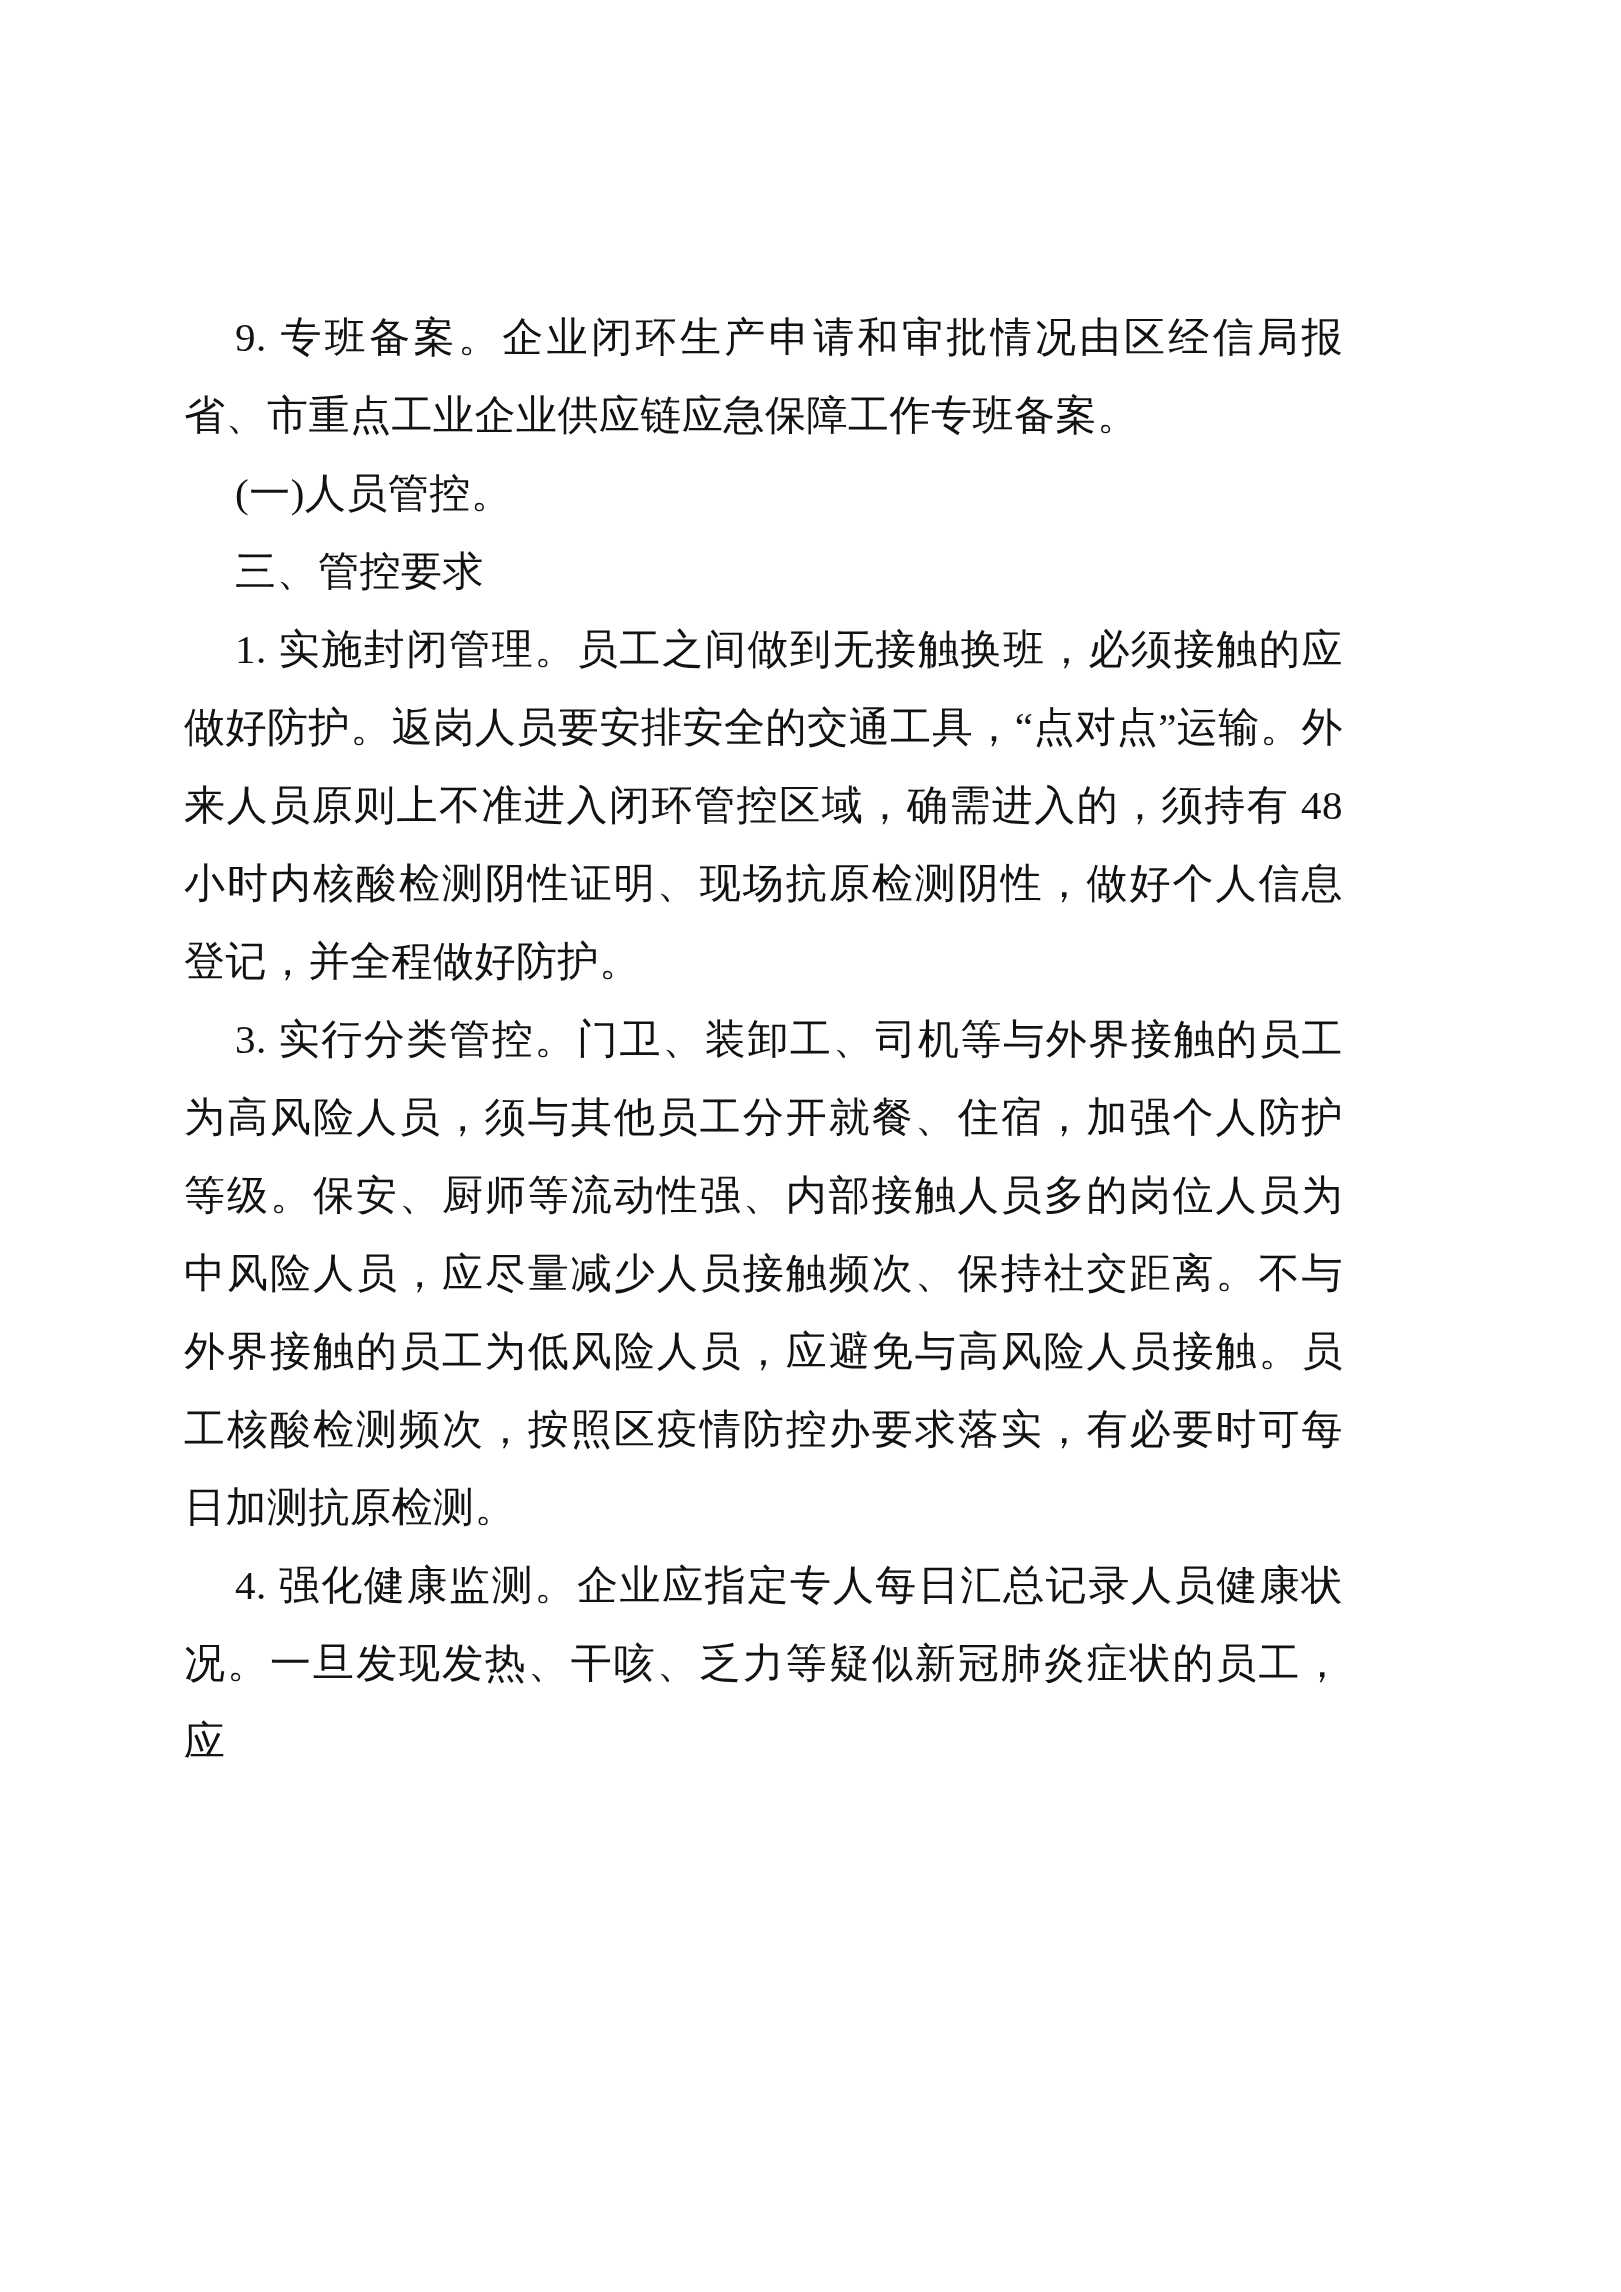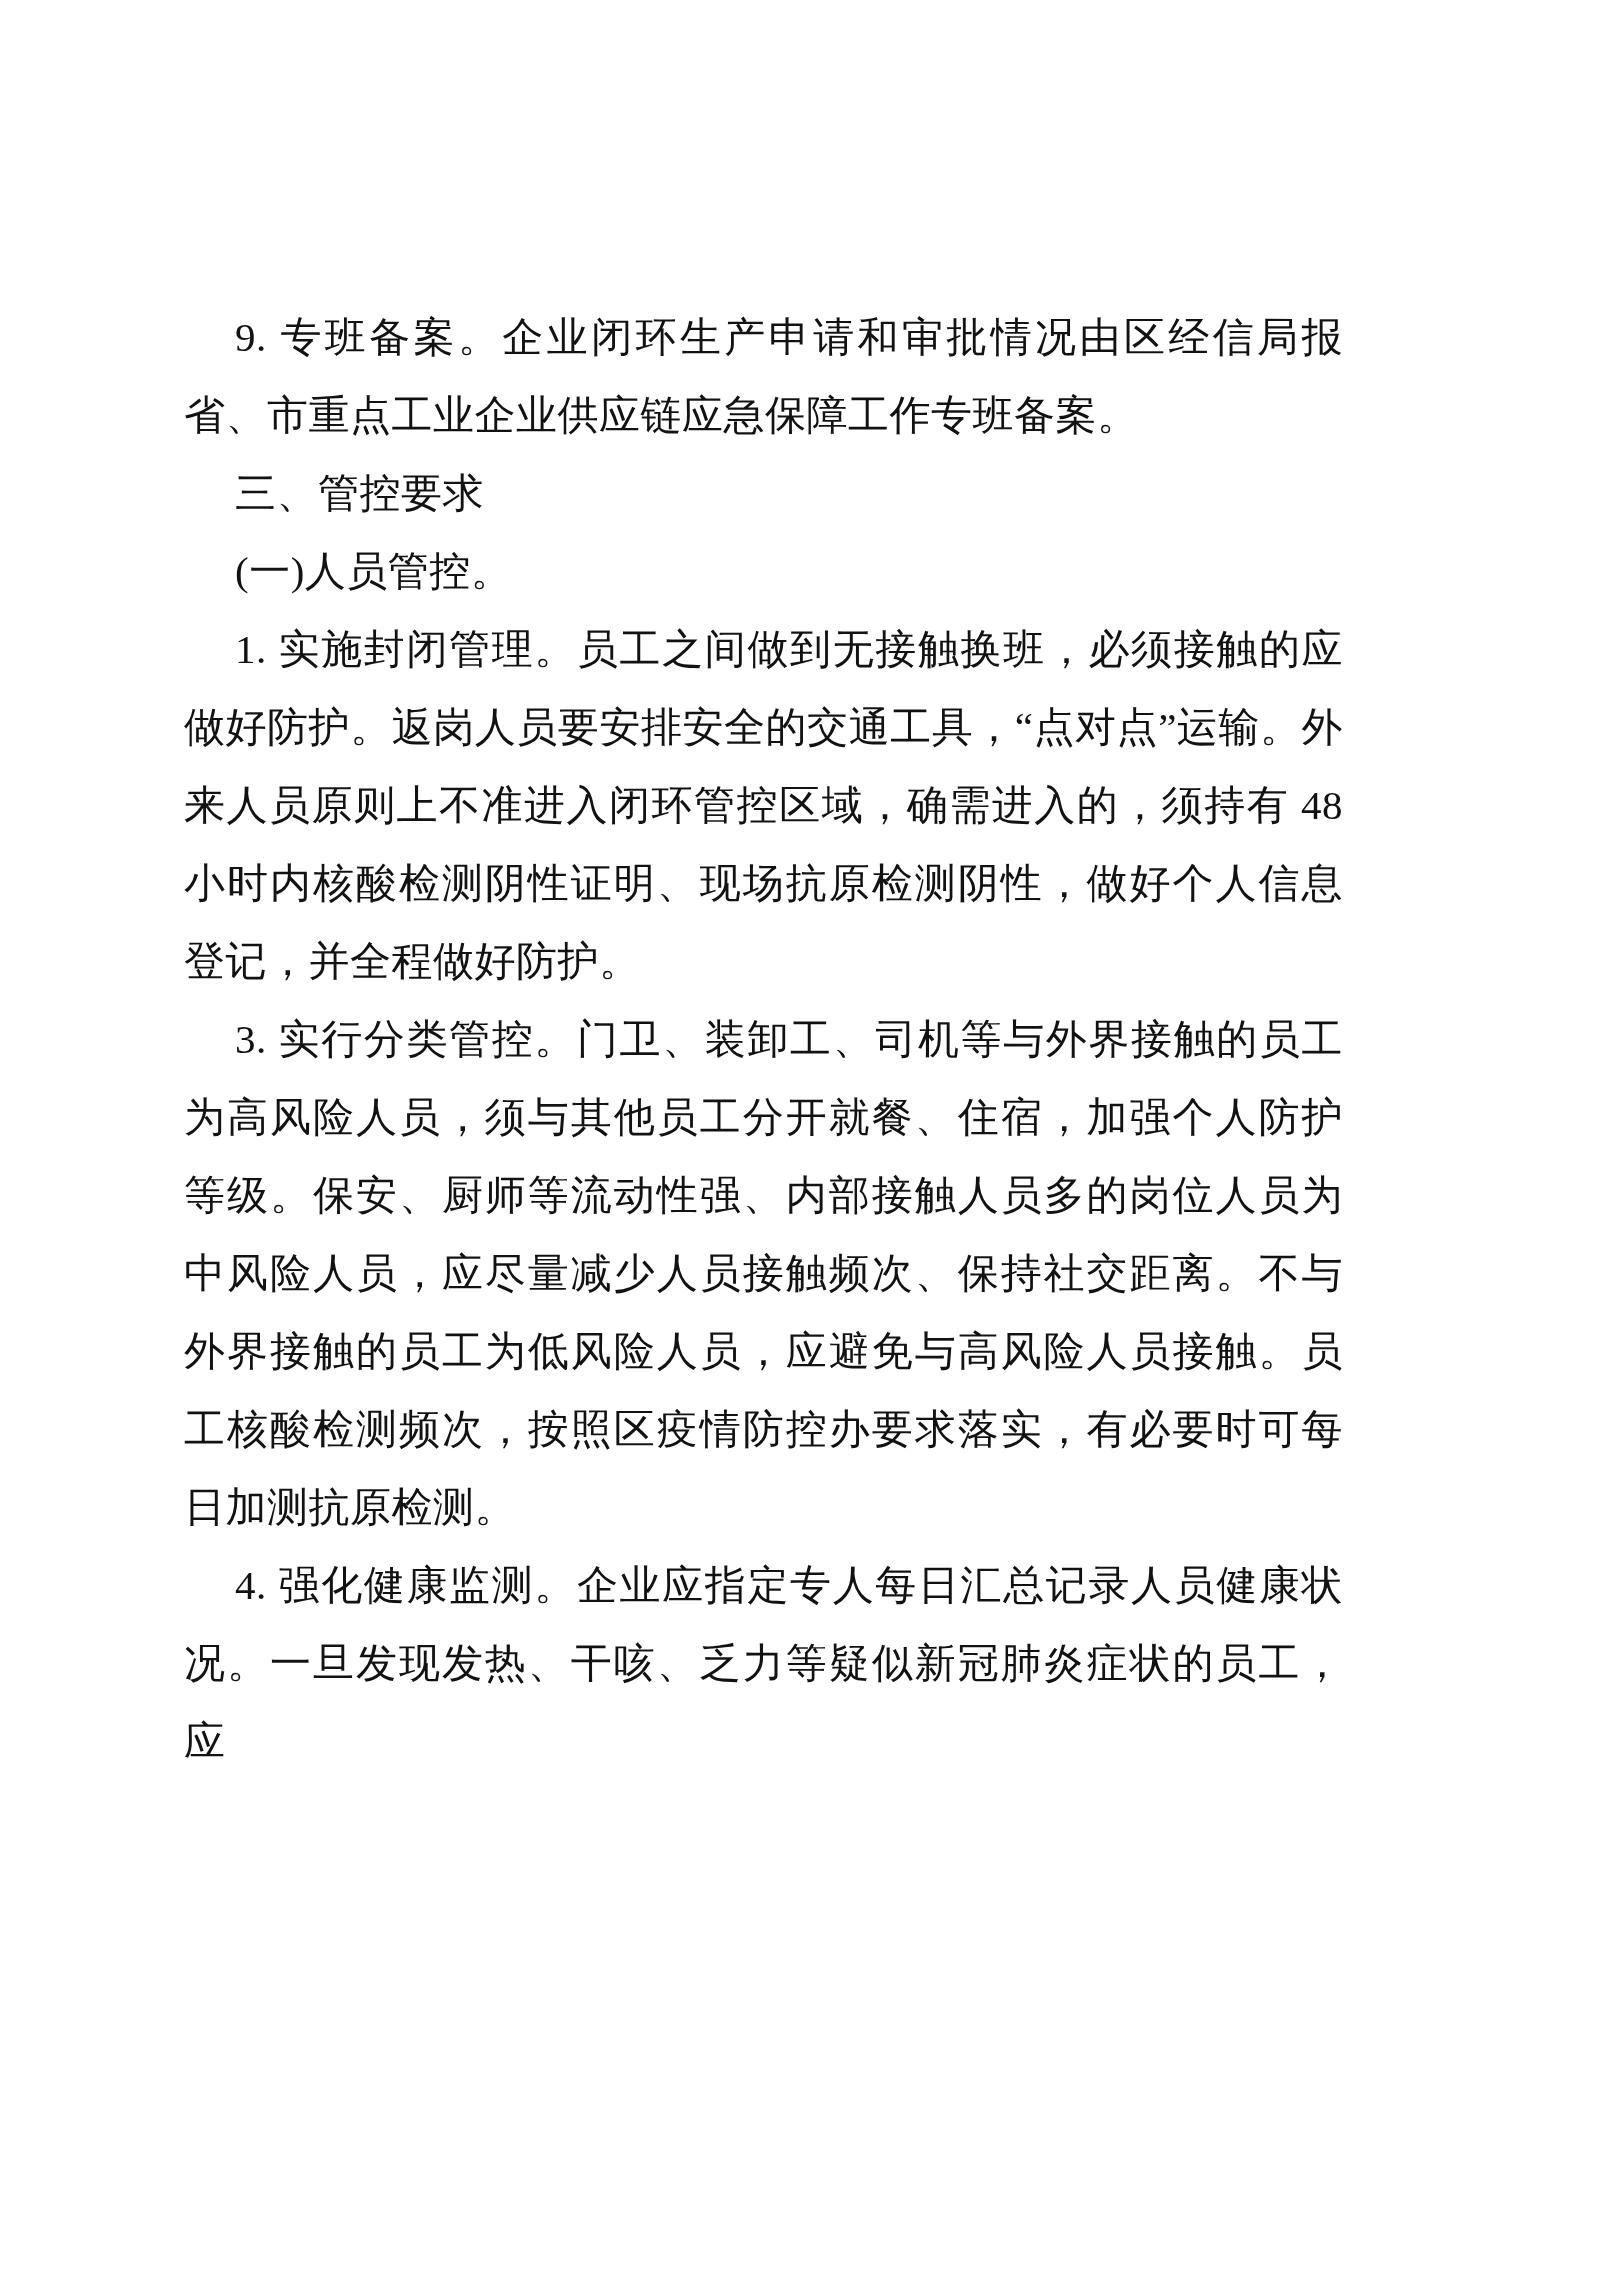--- a/index.html
+++ b/index.html
@@ -32,20 +32,20 @@
     letter-spacing: 0.5px;
     word-break: break-word;
   }
 </style>
 </head>
 <body>
 
 <div class="page">
   <div class="doc" id="doc-body">
       <p class="para">9. 专班备案。企业闭环生产申请和审批情况由区经信局报省、市重点工业企业供应链应急保障工作专班备案。</p>
+      <p class="para">(一)人员管控。</p>
       <p class="para">三、管控要求</p>
-      <p class="para">(一)人员管控。</p>
       <p class="para">1. 实施封闭管理。员工之间做到无接触换班，必须接触的应做好防护。返岗人员要安排安全的交通工具，“点对点”运输。外来人员原则上不准进入闭环管控区域，确需进入的，须持有 48 小时内核酸检测阴性证明、现场抗原检测阴性，做好个人信息登记，并全程做好防护。</p>
       <p class="para">3. 实行分类管控。门卫、装卸工、司机等与外界接触的员工为高风险人员，须与其他员工分开就餐、住宿，加强个人防护等级。保安、厨师等流动性强、内部接触人员多的岗位人员为中风险人员，应尽量减少人员接触频次、保持社交距离。不与外界接触的员工为低风险人员，应避免与高风险人员接触。员工核酸检测频次，按照区疫情防控办要求落实，有必要时可每日加测抗原检测。</p>
       <p class="para">4. 强化健康监测。企业应指定专人每日汇总记录人员健康状况。一旦发现发热、干咳、乏力等疑似新冠肺炎症状的员工，应</p>
     </div>
 </div>
 
 
 </body></html>

